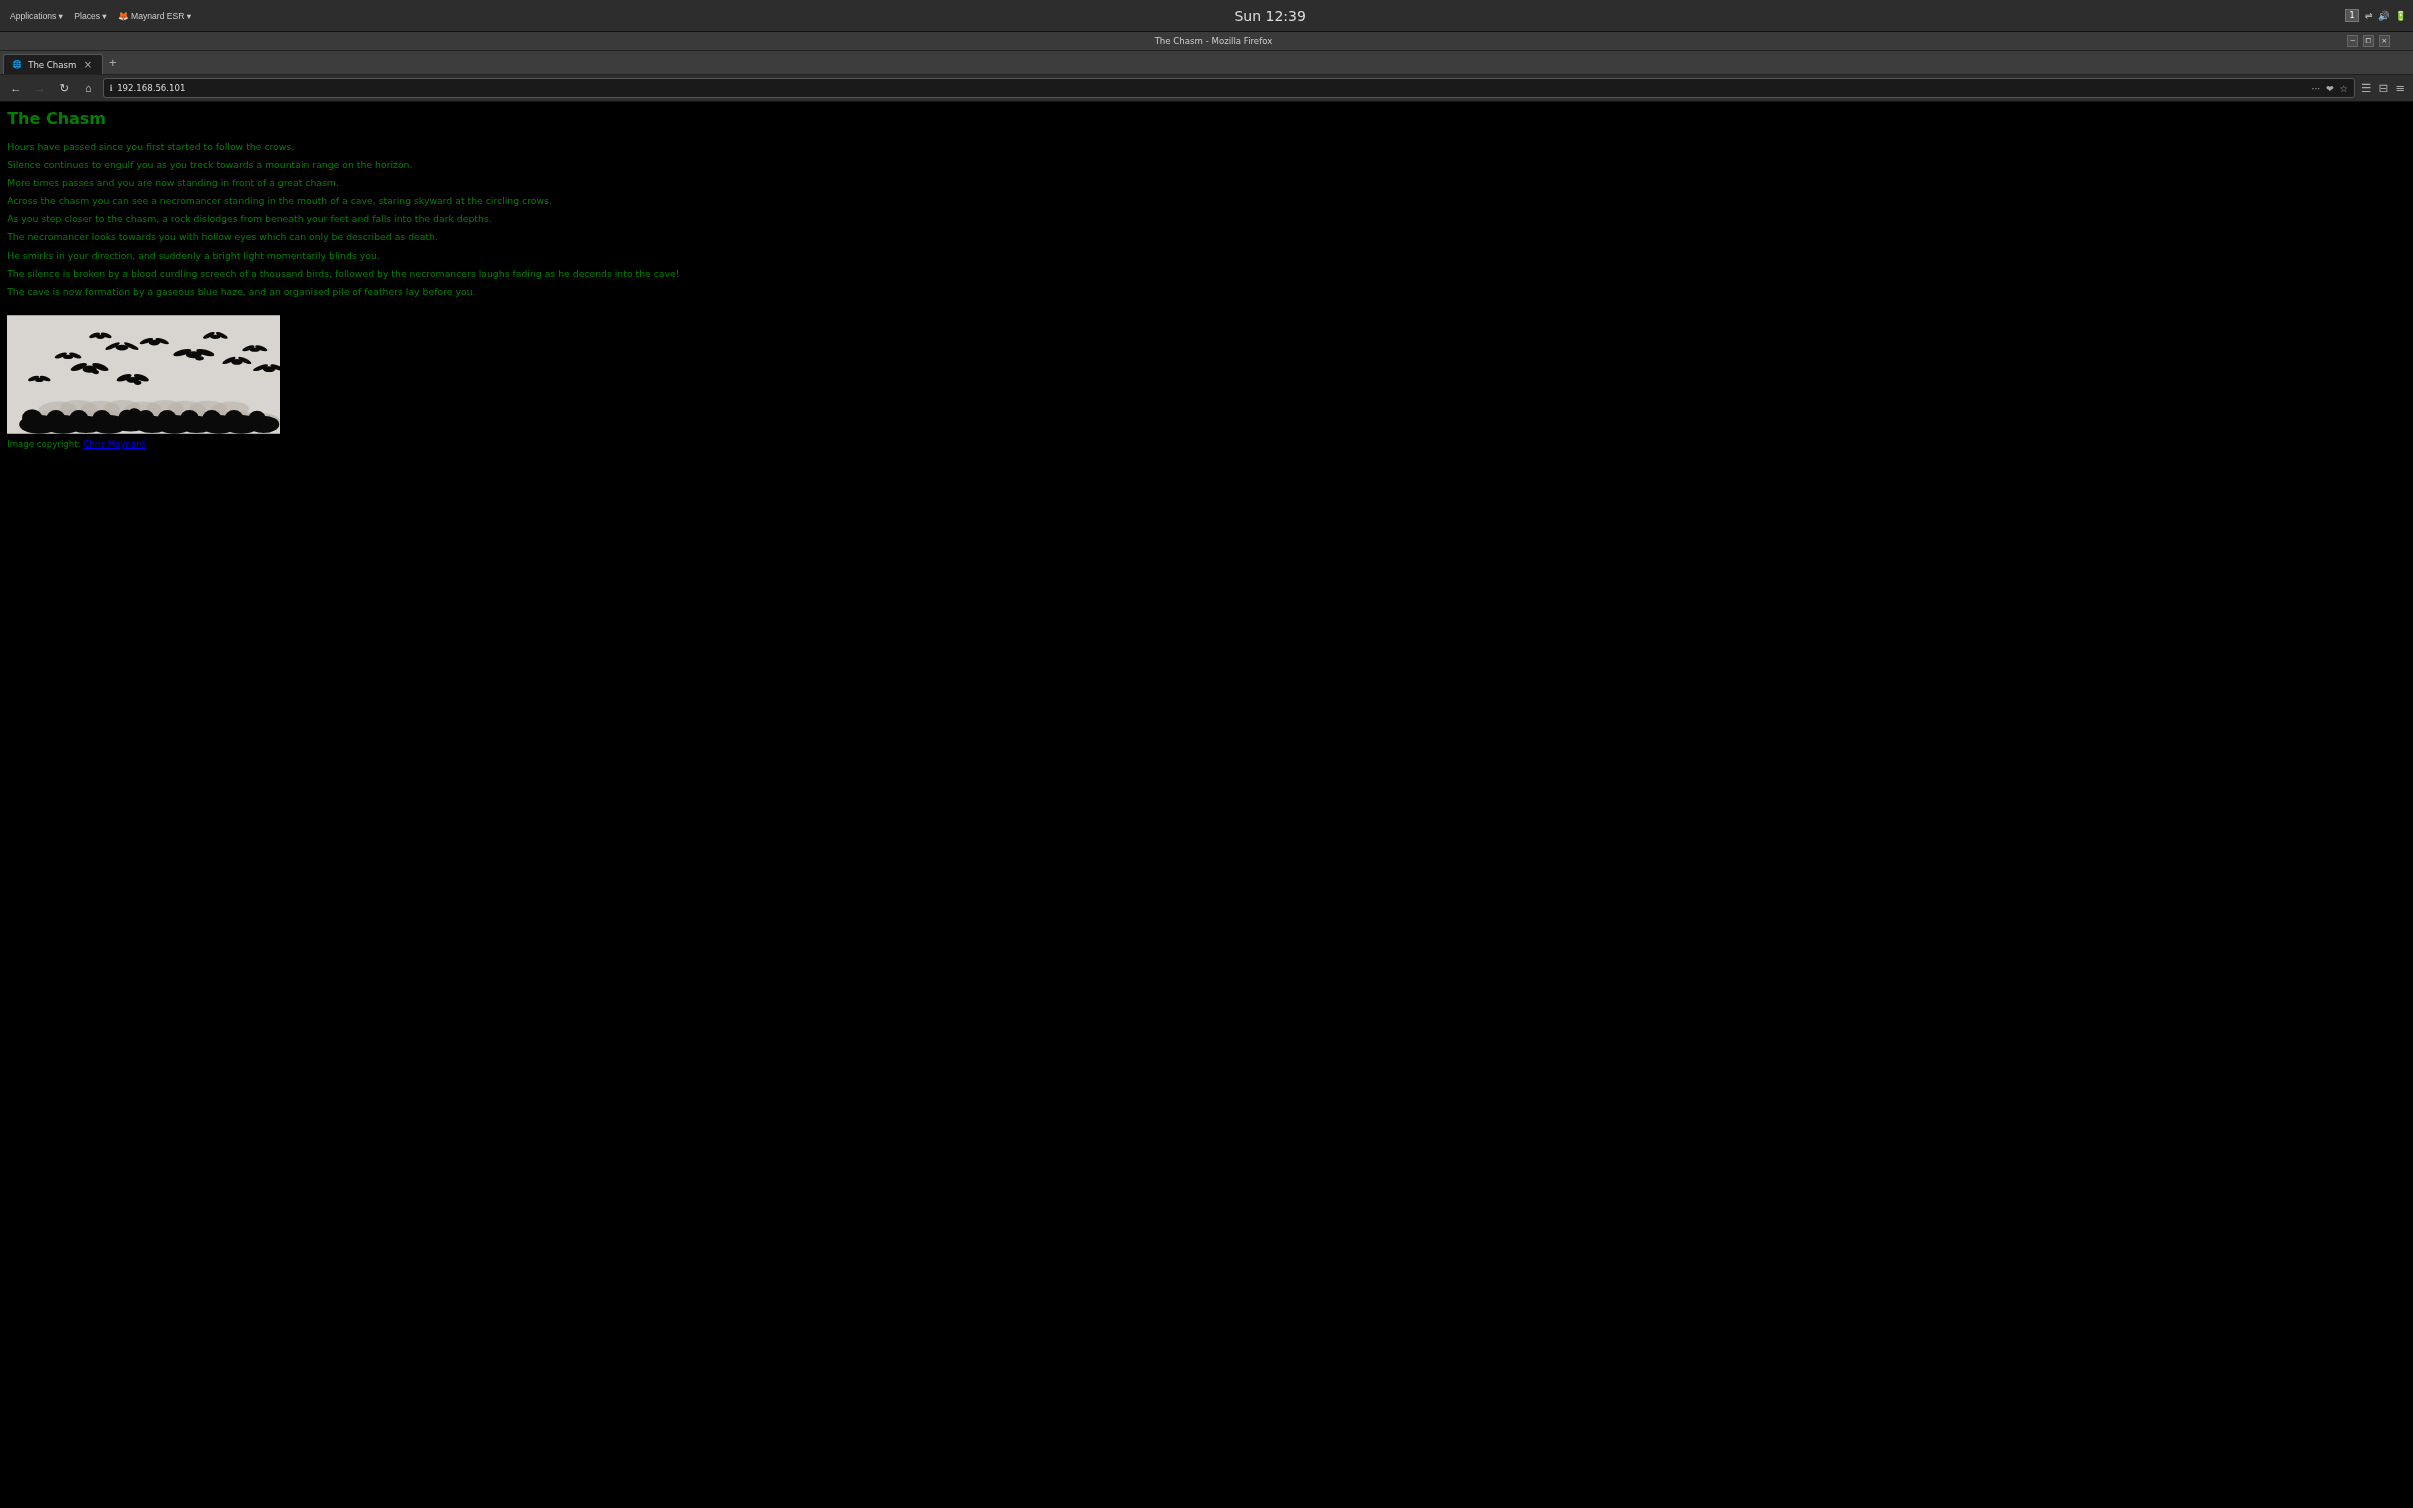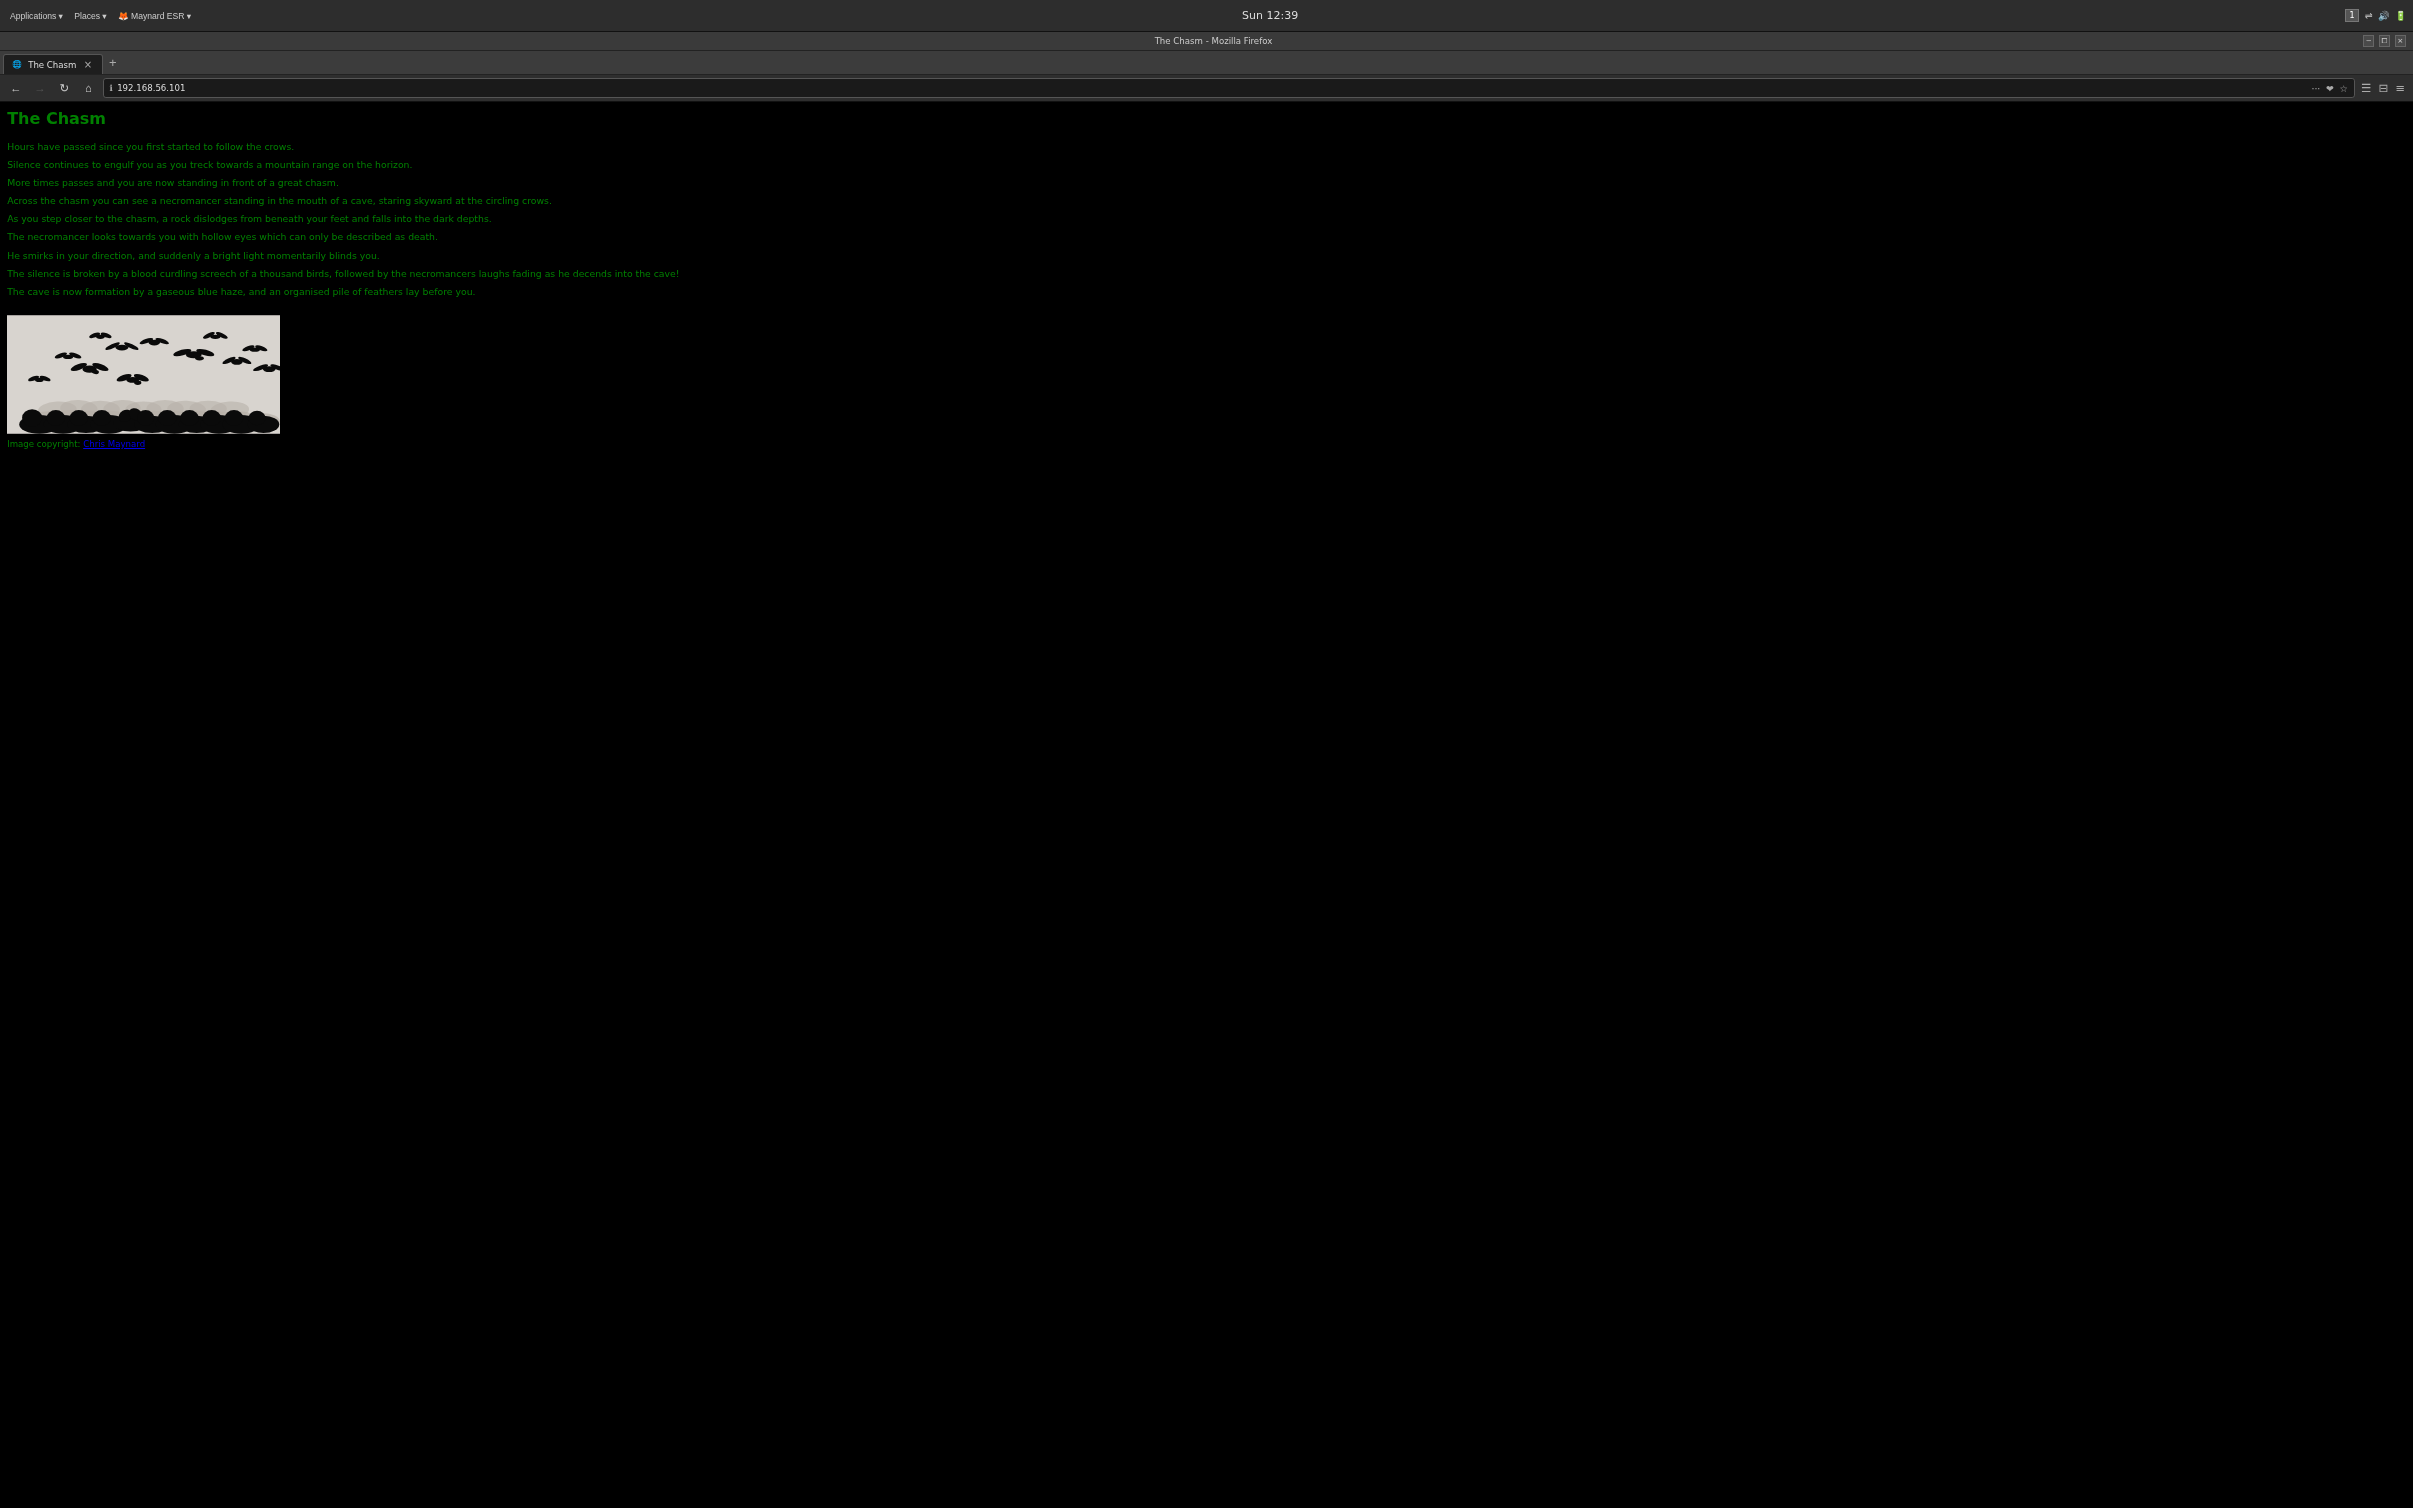--- a/index.html
+++ b/index.html
@@ -9,21 +9,21 @@
     .taskbar {
       background: #2d2d2d;
       height: 32px;
       display: flex;
       align-items: center;
       justify-content: space-between;
       padding: 0 5.7px;
       border-bottom: 0.7px solid #111;
     }
     .taskbar-left { display: flex; align-items: center; gap: 2.9px; }
-    .taskbar-center { color: #ddd; font-size: 11px; }
+    .taskbar-center { color: #ddd; font-size: 14px; }
     .taskbar-right { display: flex; align-items: center; gap: 5.7px; }
     .taskbar-btn {
       background: transparent;
       border: none;
       color: #ccc;
       font-size: 8.6px;
       cursor: pointer;
       padding: 1.4px 4.3px;
       display: flex;
       align-items: center;
@@ -41,21 +41,21 @@
       border: 0.7px solid #777;
     }
 
     
     .firefox-titlebar {
       background: #3a3a3a;
       height: 18.7px;
       display: flex;
       align-items: center;
       justify-content: space-between;
-      padding: 0 7px;
+      padding: 0 23px;
       border-bottom: 0.7px solid #222;
     }
     .firefox-title { color: #ccc; font-size: 8.6px; flex: 1; text-align: center; }
     .firefox-window-controls { display: flex; gap: 4.3px; }
     .win-ctrl {
       width: 11.5px;
       height: 11.5px;
       border-radius: 0;
       border: 0.7px solid #666;
       background: #4a4a4a;

